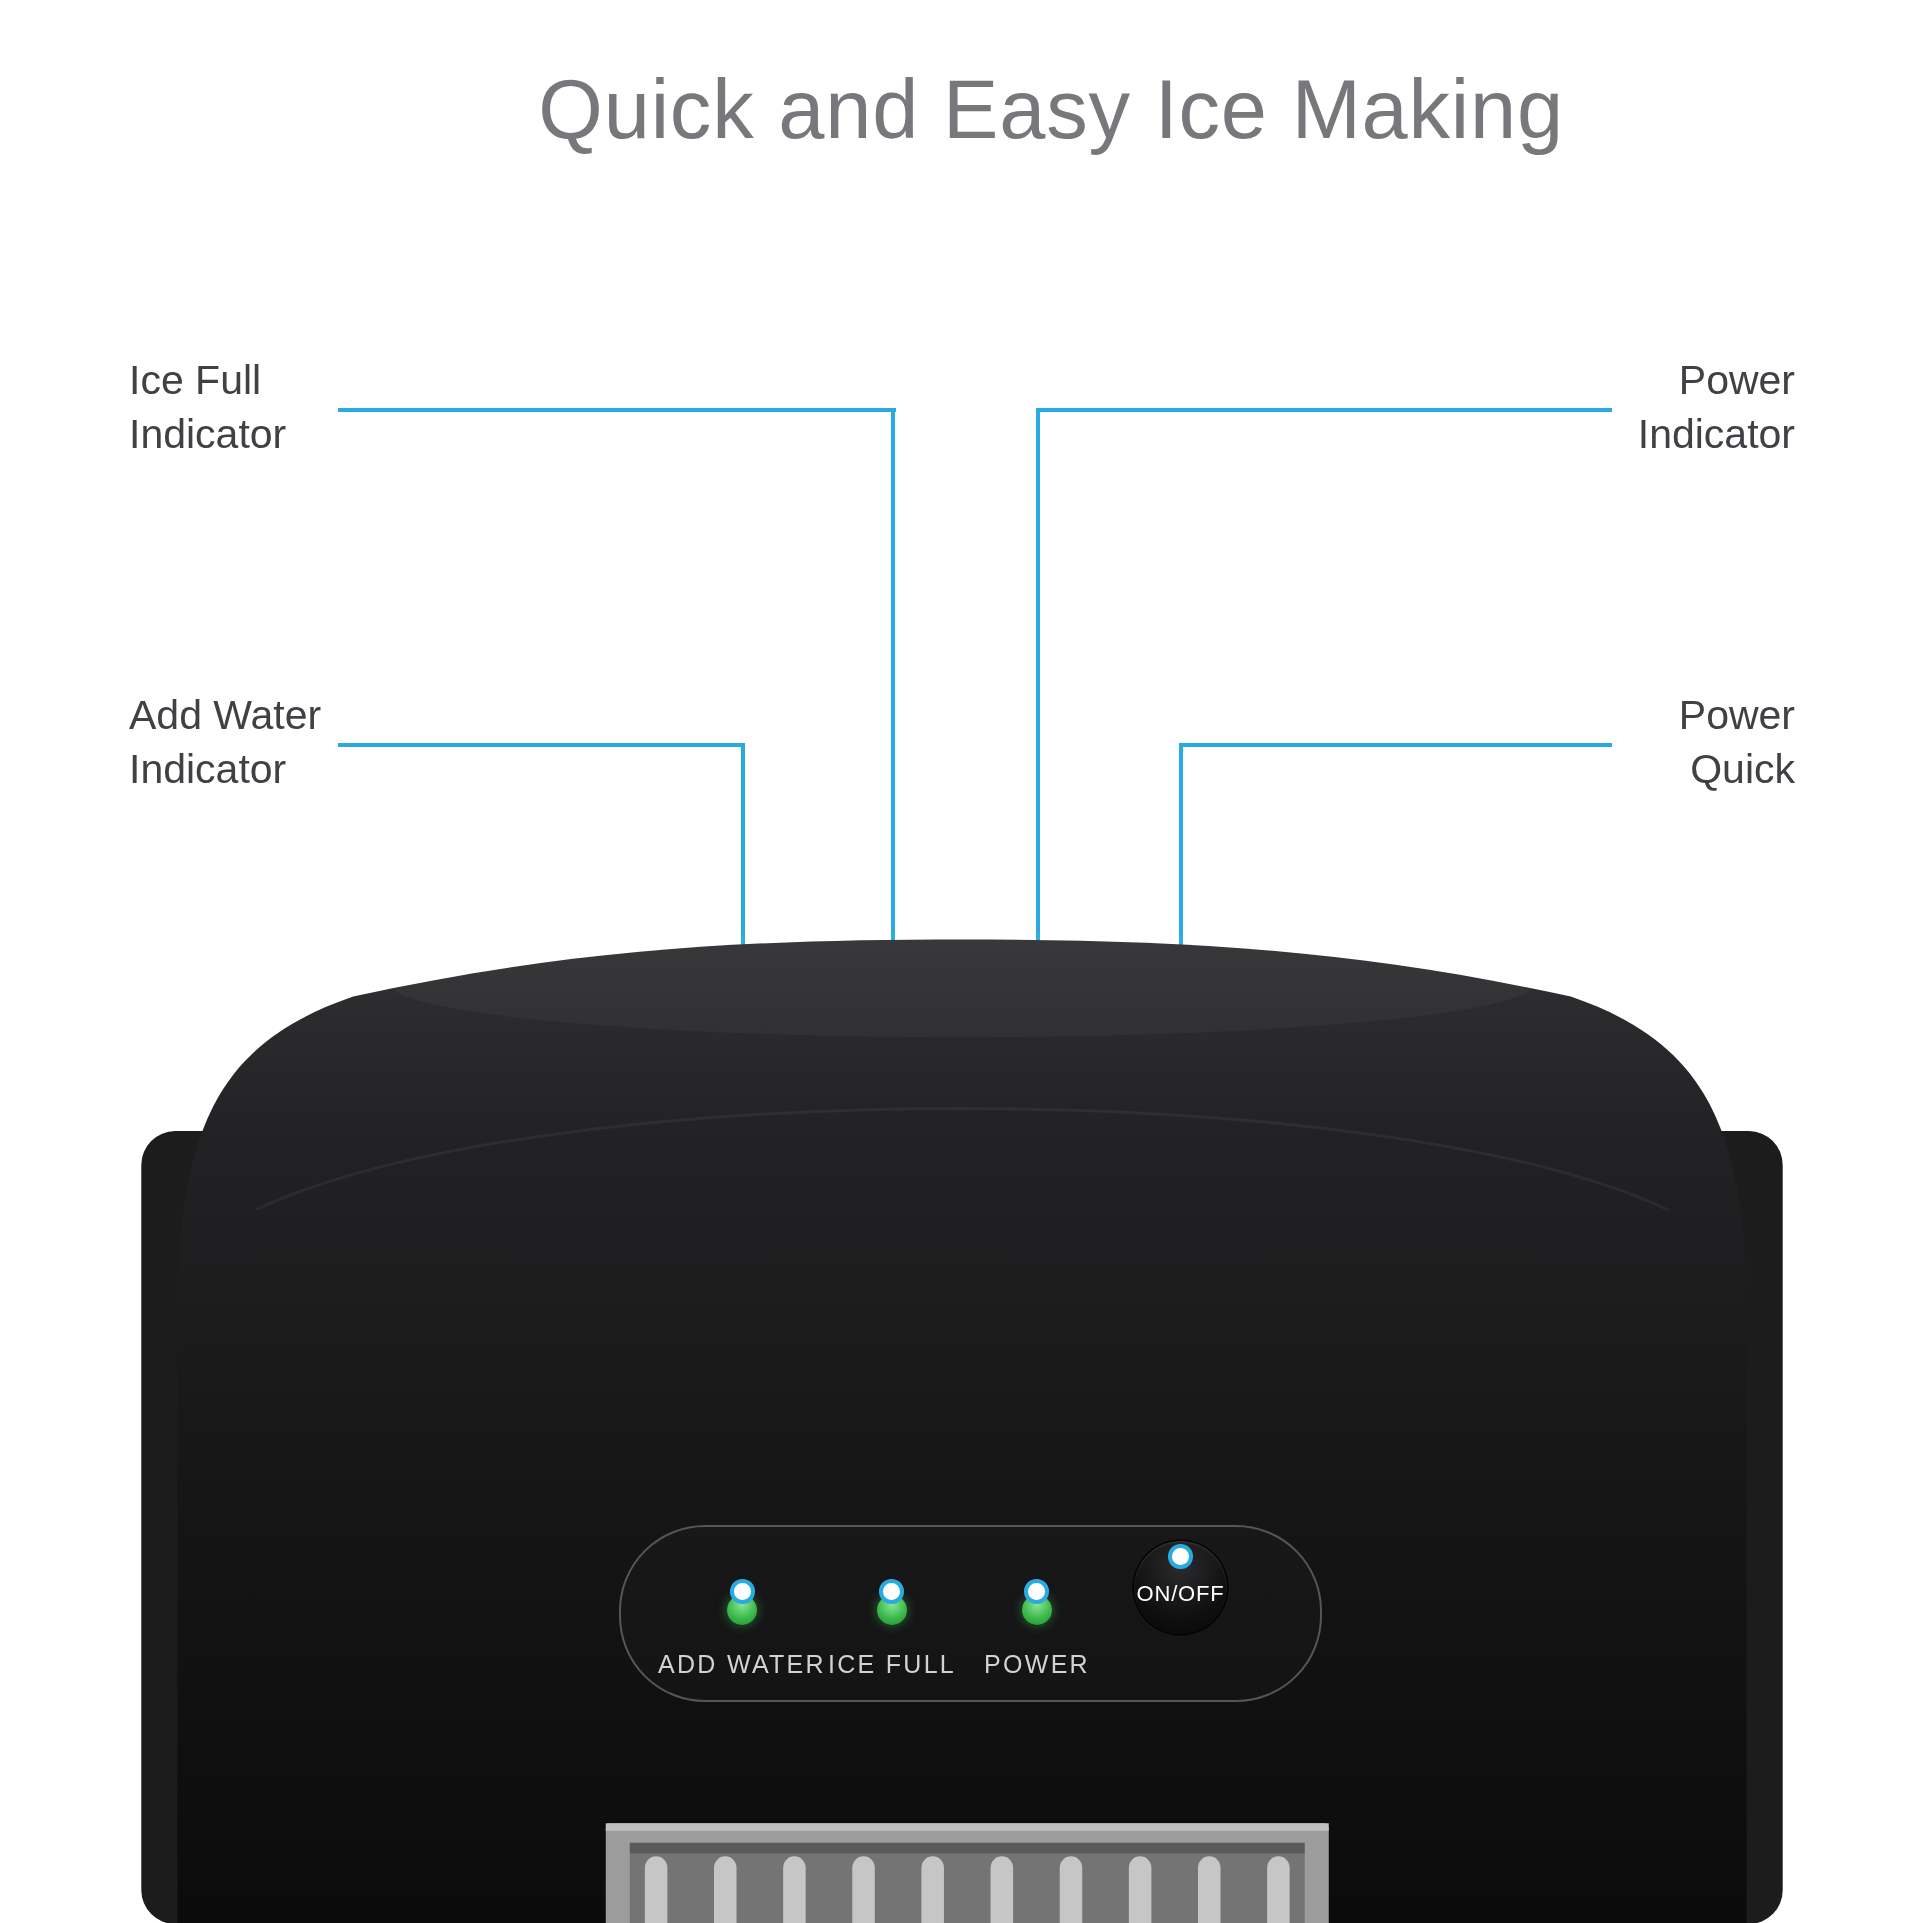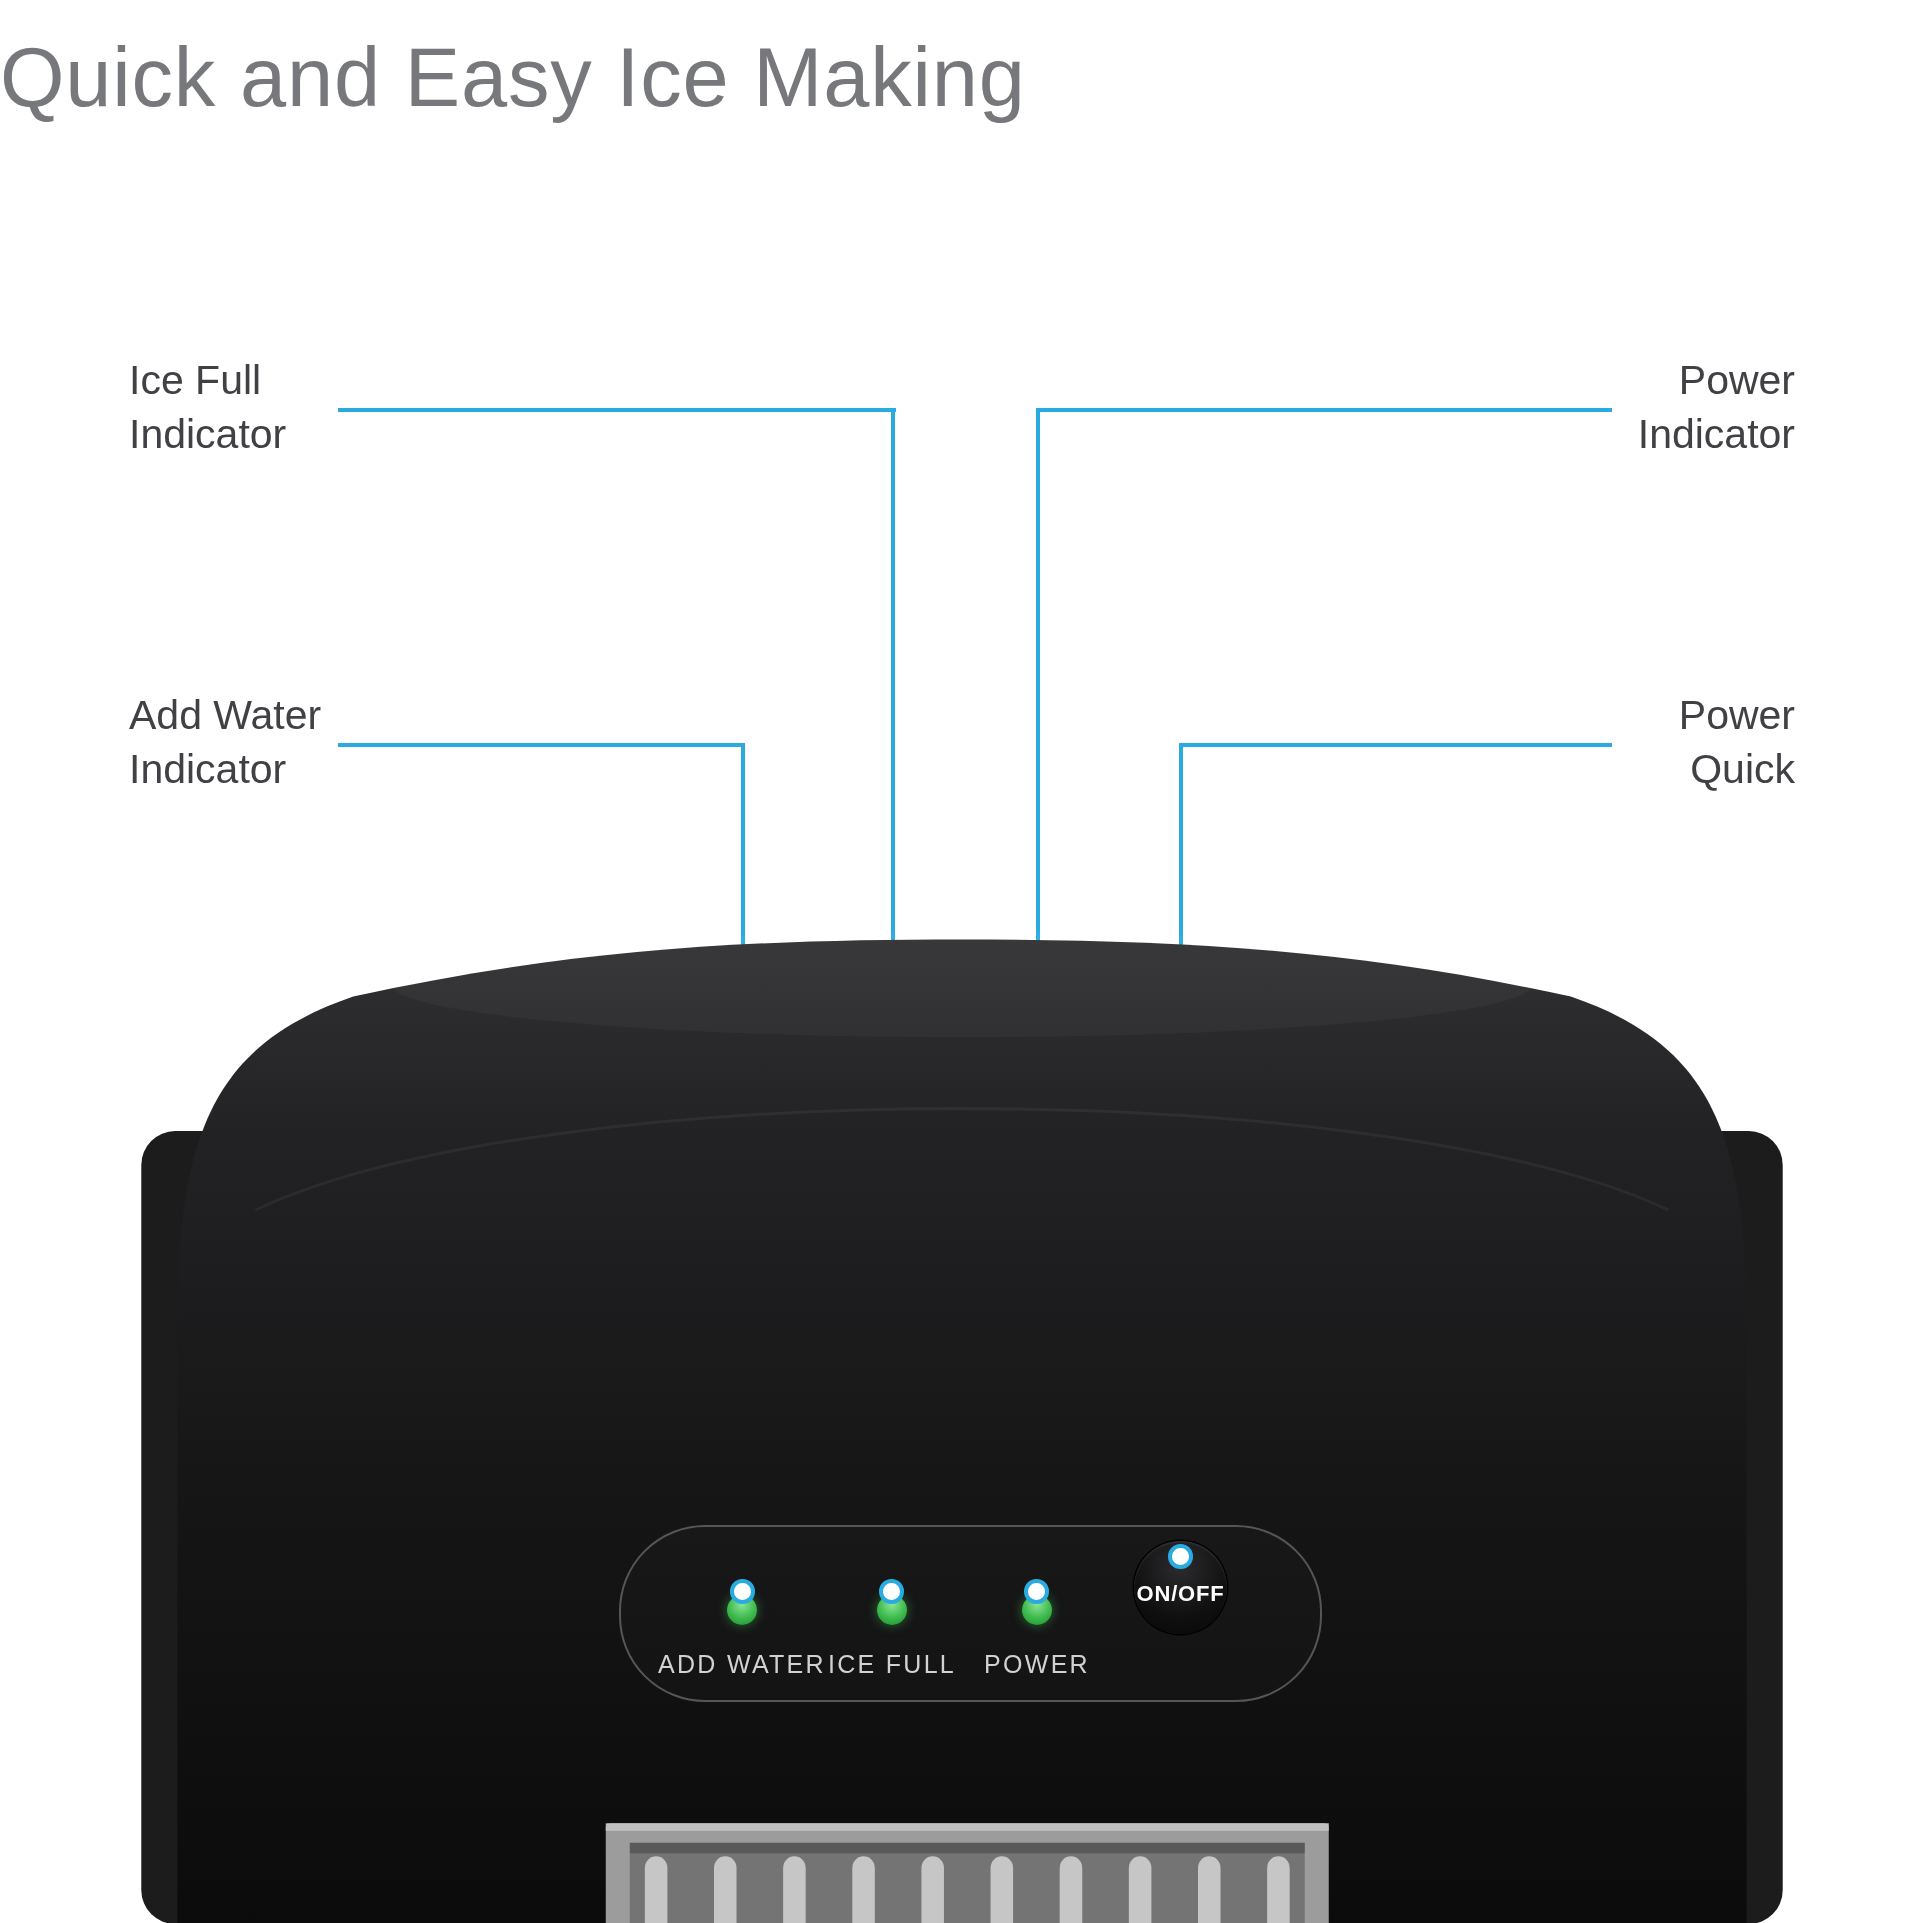--- a/index.html
+++ b/index.html
@@ -5,22 +5,22 @@
   html,body{margin:0;padding:0;}
   body{
     width:1924px;height:1924px;
     background:#ffffff;
     position:relative;
     overflow:hidden;
     font-family:"Liberation Sans", sans-serif;
   }
   
   .title{
-    position:absolute;top:28px;left:0;width:1564px;
-    text-align:left;
+    position:absolute;top:60px;left:0;width:1564px;
+    text-align:right;
     color:#77787b;
     font-size:83px;
     font-weight:500;
     line-height:1.2;
     letter-spacing:0.8px;
   }
   
   .callout{
     position:absolute;
     color:#414045;
@@ -83,21 +83,20 @@
     background:radial-gradient(circle at 50% 28%, #2c2c2e 0%, #101011 60%, #060606 100%);
     box-shadow:0 0 0 1.5px #000, inset 0 1.5px 2.3px rgba(255,255,255,0.10);
     display:flex;align-items:center;justify-content:center;
     z-index:10;
   }
   .onoff span{
     color:#ffffff;
     font-size:22px;
     letter-spacing:0.8px;
     margin-top:13.5px;
-    font-weight:bold;
   }
 </style>
 </head>
 <body>
 
 <svg class="machine-svg" width="1924" height="1924" viewBox="0 0 2560 2560">
   <defs>
     <linearGradient id="bodyGrad" x1="0" y1="0" x2="0" y2="1">
       <stop offset="0%" stop-color="#313133"></stop>
       <stop offset="20%" stop-color="#222224"></stop>

